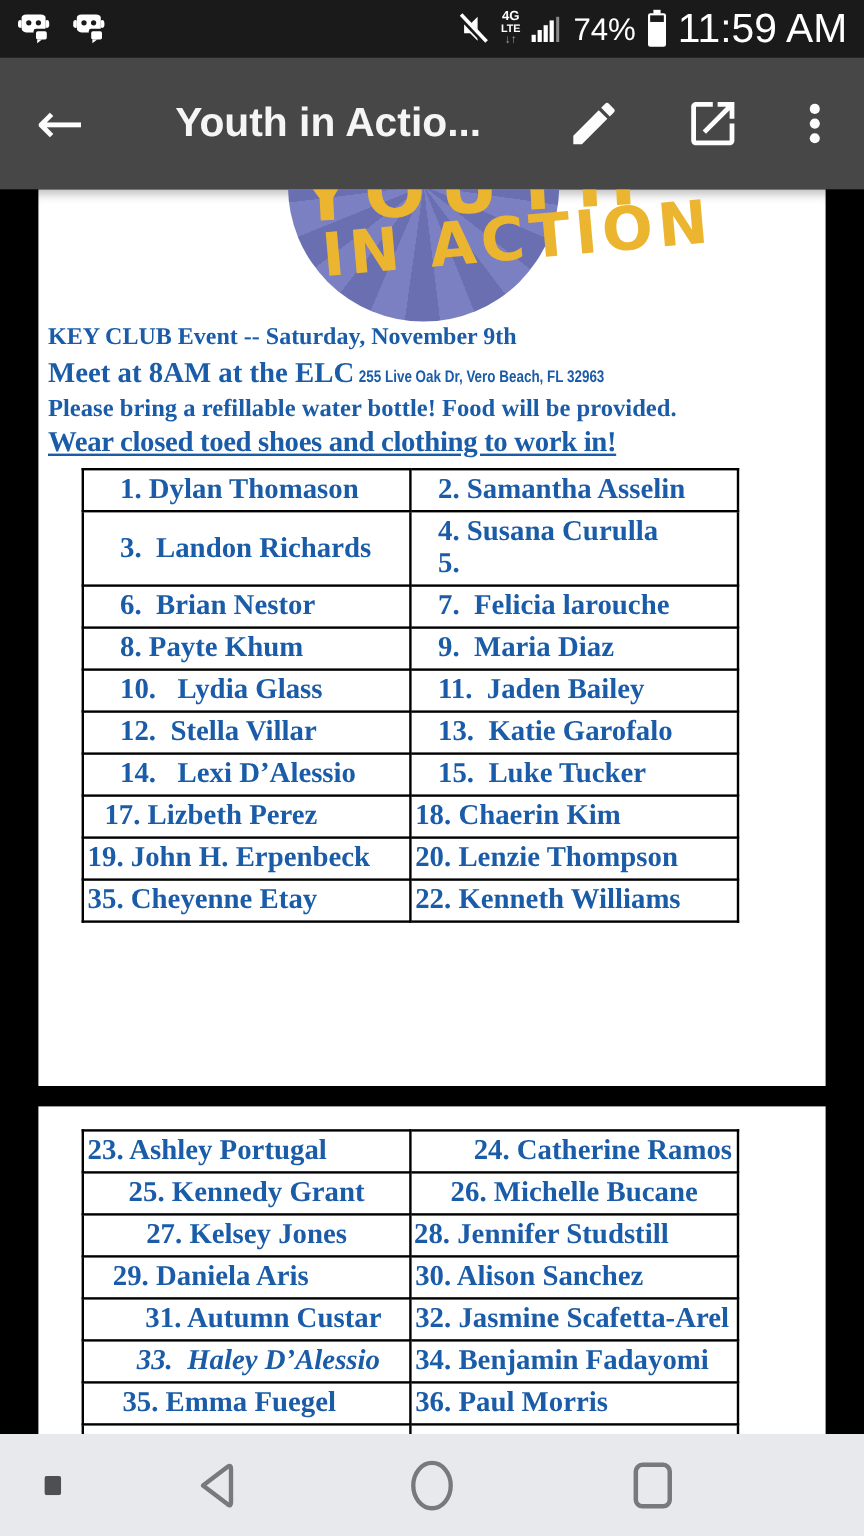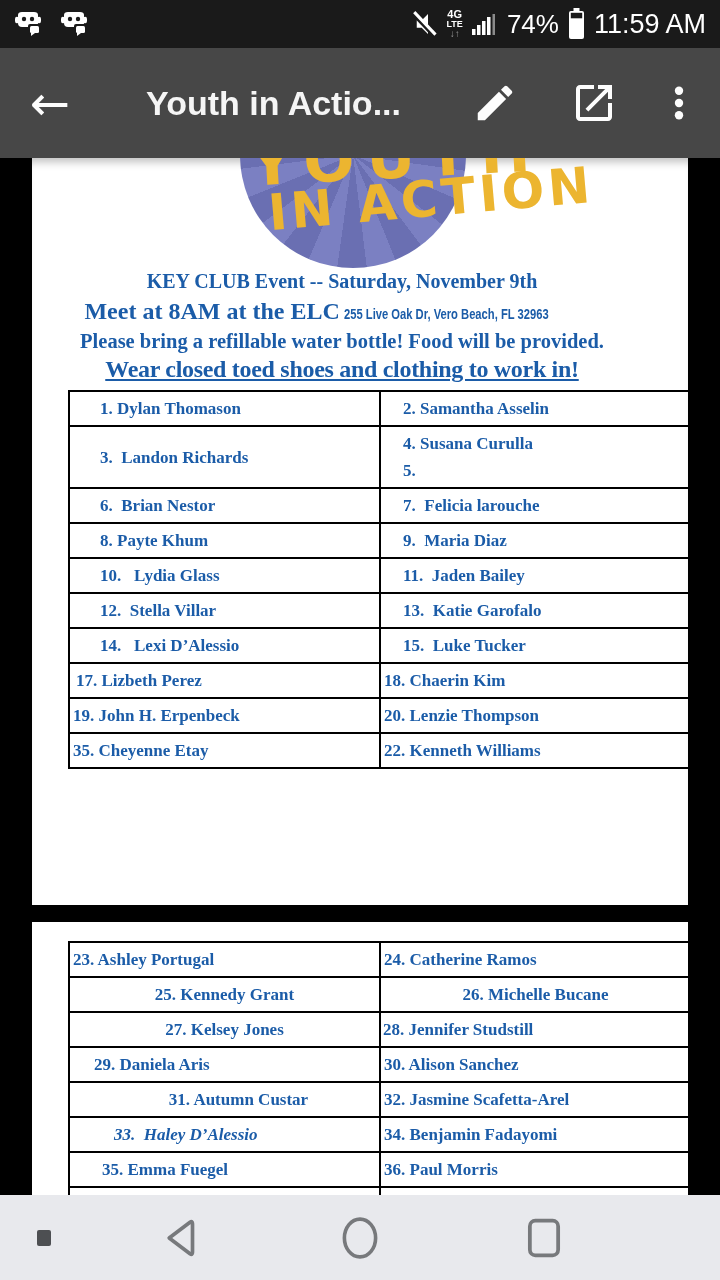--- a/index.html
+++ b/index.html
@@ -4,21 +4,21 @@
 <style>
   html,body{margin:0;padding:0;}
   body{width:720px;height:1280px;background:#000;position:relative;overflow:hidden;
        font-family:"Liberation Sans",sans-serif;}
 
   
   .status-bar{position:absolute;top:0;left:0;width:720px;height:48px;background:#1a1a1a;
     display:flex;align-items:center;box-sizing:border-box;padding:16px 14px;color:#fff;}
   .sb-left{display:flex;align-items:center;gap:16px;}
   .sb-right{margin-left:auto;display:flex;align-items:center;gap:9px;}
-  .sb-text{color:#fff;font-size:27px;font-weight:400;letter-spacing:0;}
+  .sb-text{color:#fff;font-size:34px;font-weight:400;letter-spacing:0;}
   .sb-pct{font-size:26px;}
   .lte-block{display:flex;flex-direction:column;align-items:center;line-height:1;margin-right:-2px;}
   .lte-block .l1{font-size:11px;font-weight:bold;color:#fff;}
   .lte-block .l2{font-size:9px;font-weight:bold;color:#fff;}
   .lte-arrows{font-size:10px;color:#9a9a9a;letter-spacing:0;}
 
   
   .app-bar{position:absolute;top:48px;left:0;width:720px;height:110px;background:#474747;}
   .ab-back{position:absolute;left:30px;top:50%;transform:translateY(-50%);color:#fdfdfd;
     font-size:48px;font-family:"DejaVu Sans",sans-serif;line-height:1;}
@@ -37,35 +37,35 @@
 
   
   .logo-wrap{position:relative;height:104px;}
   .logo-circle{position:absolute;left:208px;top:-116px;width:226px;height:226px;border-radius:50%;
     background:repeating-conic-gradient(from 8deg,#7b80c2 0deg 15deg,#6a6fb2 15deg 30deg);}
   .logo-word{position:absolute;font-family:"DejaVu Sans",sans-serif;font-weight:bold;color:#ecb530;white-space:nowrap;}
   .logo-youth{left:218px;top:-36px;font-size:60px;letter-spacing:12px;transform:rotate(-3deg);}
   .logo-inaction{left:236px;top:12px;font-size:50px;letter-spacing:4px;transform:rotate(-5deg);}
 
   
-  .doc-header{text-align:center;color:#1b5ca8;font-family:"Liberation Serif",serif;
+  .doc-header{text-align:left;color:#1b5ca8;font-family:"Liberation Serif",serif;
     font-weight:bold;margin:0 44px 0 8px;}
   .h-line1{font-size:20px;margin-top:8px;}
   .h-line2{font-size:24px;margin-top:5px;white-space:nowrap;}
   .h-addr{display:inline-block;font-family:"Liberation Sans",sans-serif;font-weight:bold;
     font-size:14px;transform:scaleX(.8);transform-origin:left center;margin-left:4px;}
   .h-line3{font-size:20.5px;margin-top:5px;}
   .h-line4{font-size:24px;margin-top:3px;text-decoration:underline;letter-spacing:-.3px;}
 
   
   table.roster{border-collapse:collapse;table-layout:fixed;width:547px;margin-left:36px;}
   .page1 table.roster{margin-top:7px;}
   .page2 table.roster{margin-top:19px;}
-  table.roster td{border:2px solid #000;width:311px;box-sizing:border-box;
-    font-family:"Liberation Serif",serif;font-weight:bold;font-size:17px;color:#1b5ca8;
+  table.roster td{border:2px solid #000;width:273px;box-sizing:border-box;
+    font-family:"Liberation Serif",serif;font-weight:bold;font-size:24px;color:#1b5ca8;
     line-height:27px;padding:3px 4px;white-space:pre-wrap;vertical-align:middle;height:33px;}
 
   
   .nav-bar{position:absolute;top:1195px;left:0;width:720px;height:85px;background:#e8e9ed;}
   .nav-ic{position:absolute;top:50%;transform:translate(-50%,-50%);}
   .nav-hidden{left:44px;}
   .nav-back{left:180px;}
   .nav-home{left:360px;}
   .nav-recents{left:544px;}
 </style>
@@ -178,41 +178,41 @@
           </tr>
           <tr>
             <td style="padding-left: 30px;">12.  Stella Villar</td>
             <td style="padding-left: 22px;">13.  Katie Garofalo</td>
           </tr>
           <tr>
             <td style="padding-left: 30px;">14.   Lexi D’Alessio</td>
             <td style="padding-left: 22px;">15.  Luke Tucker</td>
           </tr>
           <tr>
-            <td style="padding-left: 6px; margin-top: 20px;">17. Lizbeth Perez</td>
+            <td style="padding-left: 17px; margin-top: 20px;">17. Lizbeth Perez</td>
             <td style="padding-left: 3px;">18. Chaerin Kim</td>
           </tr>
           <tr>
             <td style="padding-left: 3px;">19. John H. Erpenbeck</td>
             <td style="padding-left: 3px;">20. Lenzie Thompson</td>
           </tr>
           <tr>
             <td style="padding-left: 3px;">35. Cheyenne Etay</td>
             <td style="padding-left: 3px;">22. Kenneth Williams</td>
           </tr>
         </tbody>
       </table>
   </div>
 
   <div class="page page2">
     <table class="roster">
         <tbody>
           <tr>
             <td style="padding-left: 3px;">23. Ashley Portugal</td>
-            <td style="padding-left: 3px;">24. Catherine Ramos</td>
+            <td style="padding-left: 3px; text-align: right;">24. Catherine Ramos</td>
           </tr>
           <tr>
             <td style="text-align: center;">25. Kennedy Grant</td>
             <td style="text-align: center;">26. Michelle Bucane</td>
           </tr>
           <tr>
             <td style="text-align: center;">27. Kelsey Jones</td>
             <td style="padding-left: 2px;">28. Jennifer Studstill</td>
           </tr>
           <tr>

